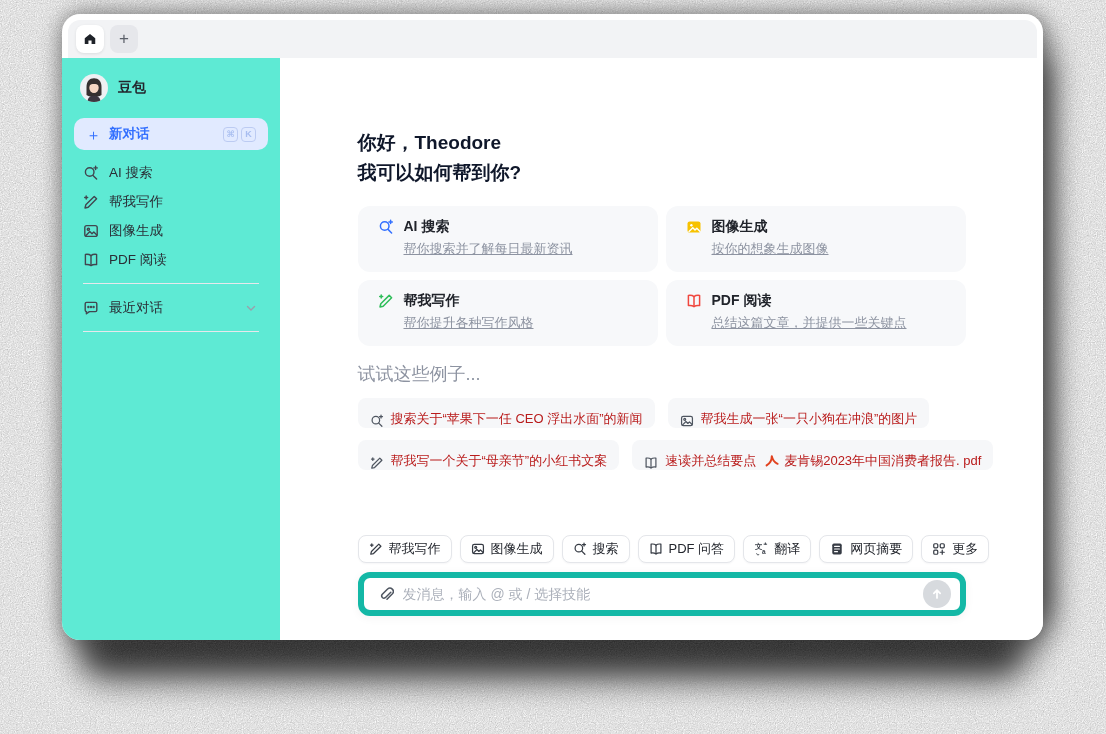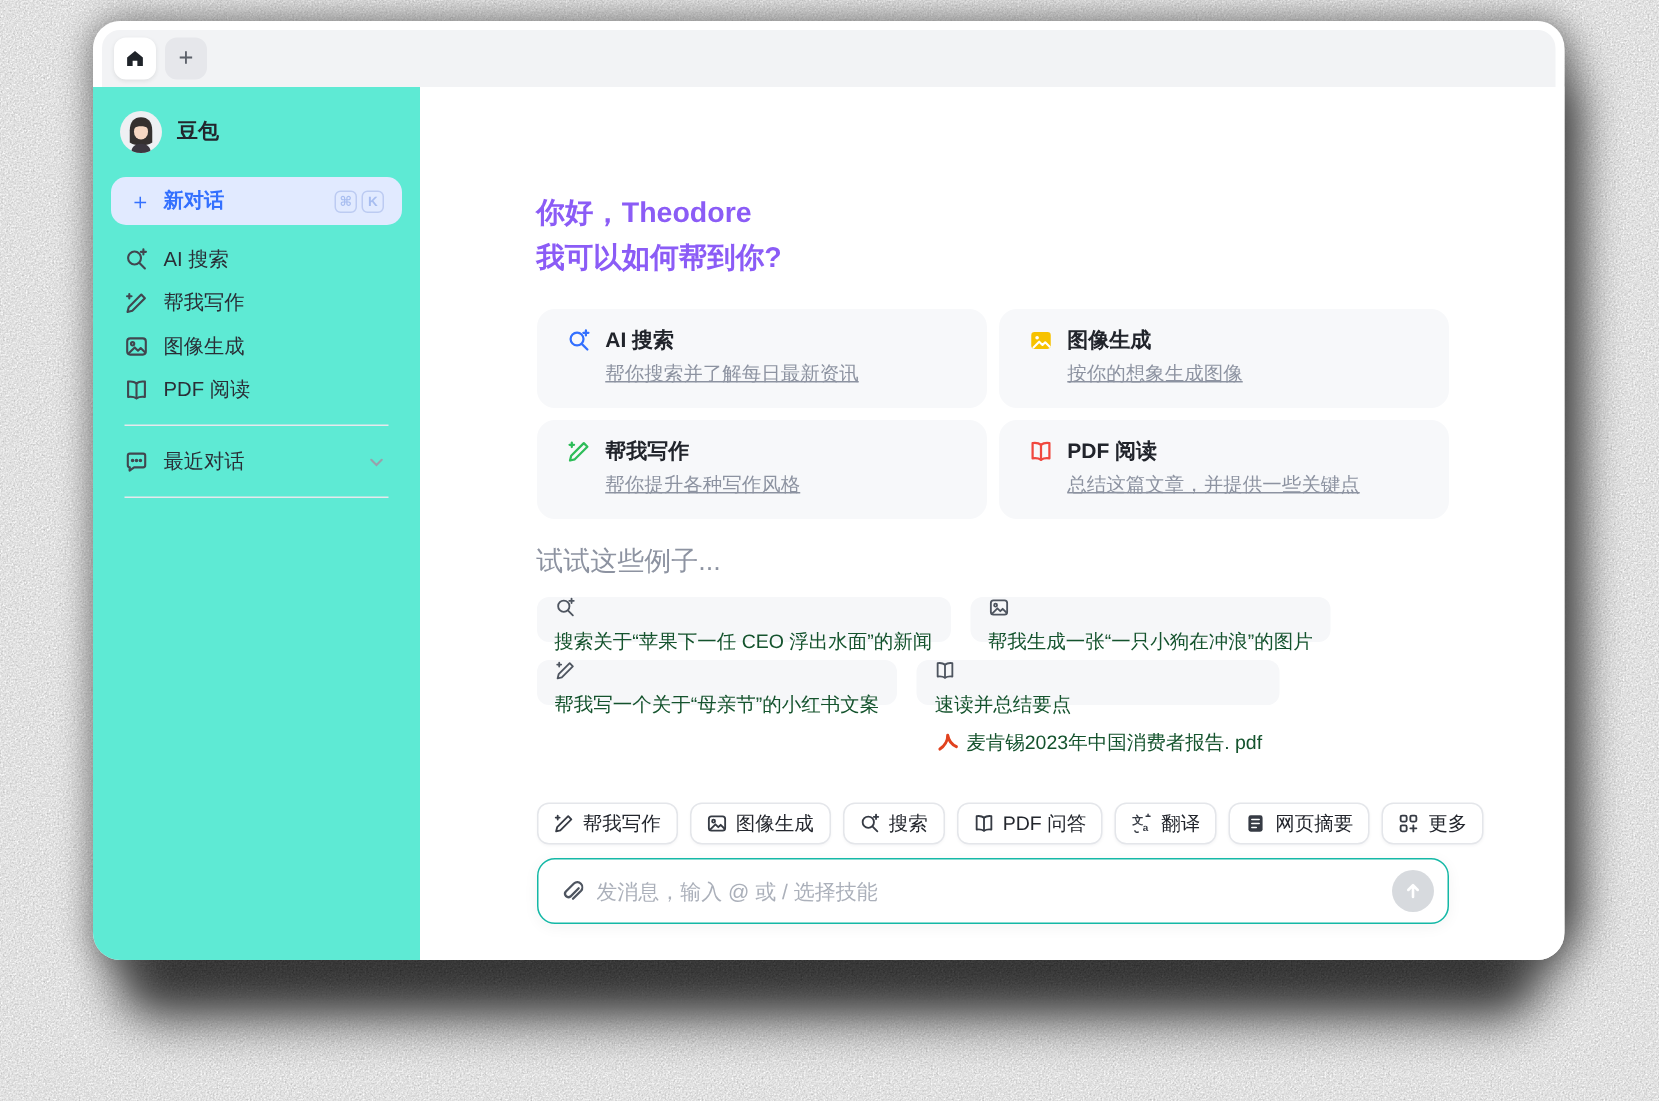--- a/index.html
+++ b/index.html
@@ -46,41 +46,41 @@
   .nav-item { height:29px; display:flex; align-items:center; gap:10px; padding:0 9px;
     font-size:13.5px; color:#2a2e36; border-radius:8px; cursor:pointer; }
   .nav-item .ic { color:#41464f; }
   .nav-item .chev { margin-left:auto; color:#9aa0ab; }
   .divider { height:1px; background:#e7e8ec; margin:9px 9px; }
 
   
   .main { flex:1; background:#ffffff; display:flex; justify-content:center; min-width:0; }
   .main-col { width:608px; display:flex; flex-direction:column; }
   .hero { margin-top:70px; }
-  .hero div { font-size:19px; line-height:30px; font-weight:700; color:#8b5cf6; }
+  .hero div { font-size:19px; line-height:30px; font-weight:700; color:#0f172a; }
 
   .cards { margin-top:18px; display:grid; grid-template-columns:1fr 1fr; gap:8px; }
   .card { background:#f7f8fa; border-radius:12px; padding:12px 20px 14px; cursor:pointer; }
   .card-title { display:flex; align-items:center; gap:10px; font-size:14px; font-weight:700; color:#21242b; }
   .card-desc { margin:4px 0 0 26px; font-size:13px; color:#8d93a1;text-decoration:underline; }
 
   .examples-label { margin-top:16px; font-size:18px; color:#8d93a1; }
   .chips-row { margin-top:12px; display:flex; gap:13px; }
-  .chip { display:inline-flex; align-items:flex-start; gap:7px; height:30px; padding:0 12px;
-    background:#f6f7f9; border-radius:8px; font-size:13px; color:#14532d; white-space:nowrap; cursor:pointer;flex-direction:column; }
+  .chip { display:inline-flex; align-items:flex-end; gap:7px; height:30px; padding:0 12px;
+    background:#f6f7f9; border-radius:8px; font-size:13px; color:#b91c1c; white-space:nowrap; cursor:pointer; }
   .chip .ic { color:#4e5560; }
   .chip .att { display:inline-flex; align-items:center; gap:5px; margin-left:2px; }
 
   .composer { margin-top:auto; margin-bottom:24px; }
   .skills { display:flex; gap:8px; }
   .skill { height:28px; padding:0 10px; background:#ffffff; border:1px solid #e4e6ea; border-radius:8px;
     display:inline-flex; align-items:center; gap:6px; font-size:13px; color:#23262d;
     box-shadow:0 1px 2px rgba(31,35,41,.04); white-space:nowrap; cursor:pointer; }
   .skill .ic { color:#363b44; }
-  .inputbar { margin-top:9px; height:44px; background:#ffffff; border:1px solid #14b8a6; border-radius:12px;
+  .inputbar { margin-top:9px; height:44px; background:#ffffff; border:6px solid #14b8a6; border-radius:12px;
     display:flex; align-items:center; gap:9px; padding:0 9px 0 14px;
     box-shadow:0 2px 10px rgba(31,35,41,.05); }
   .inputbar input { flex:1; border:none; outline:none; font-size:14px; color:#23262d; background:transparent;
     font-family:"Liberation Sans","DejaVu Sans",sans-serif; }
   .inputbar input::placeholder { color:#abb0ba; }
   .send { width:28px; height:28px; border-radius:50%; background:#d7dade; color:#ffffff;
     display:grid; place-items:center; cursor:pointer; flex:0 0 auto; }
 
   .ic { width:16px; height:16px; flex:0 0 auto; }
   .ic14 { width:14px; height:14px; flex:0 0 auto; }

